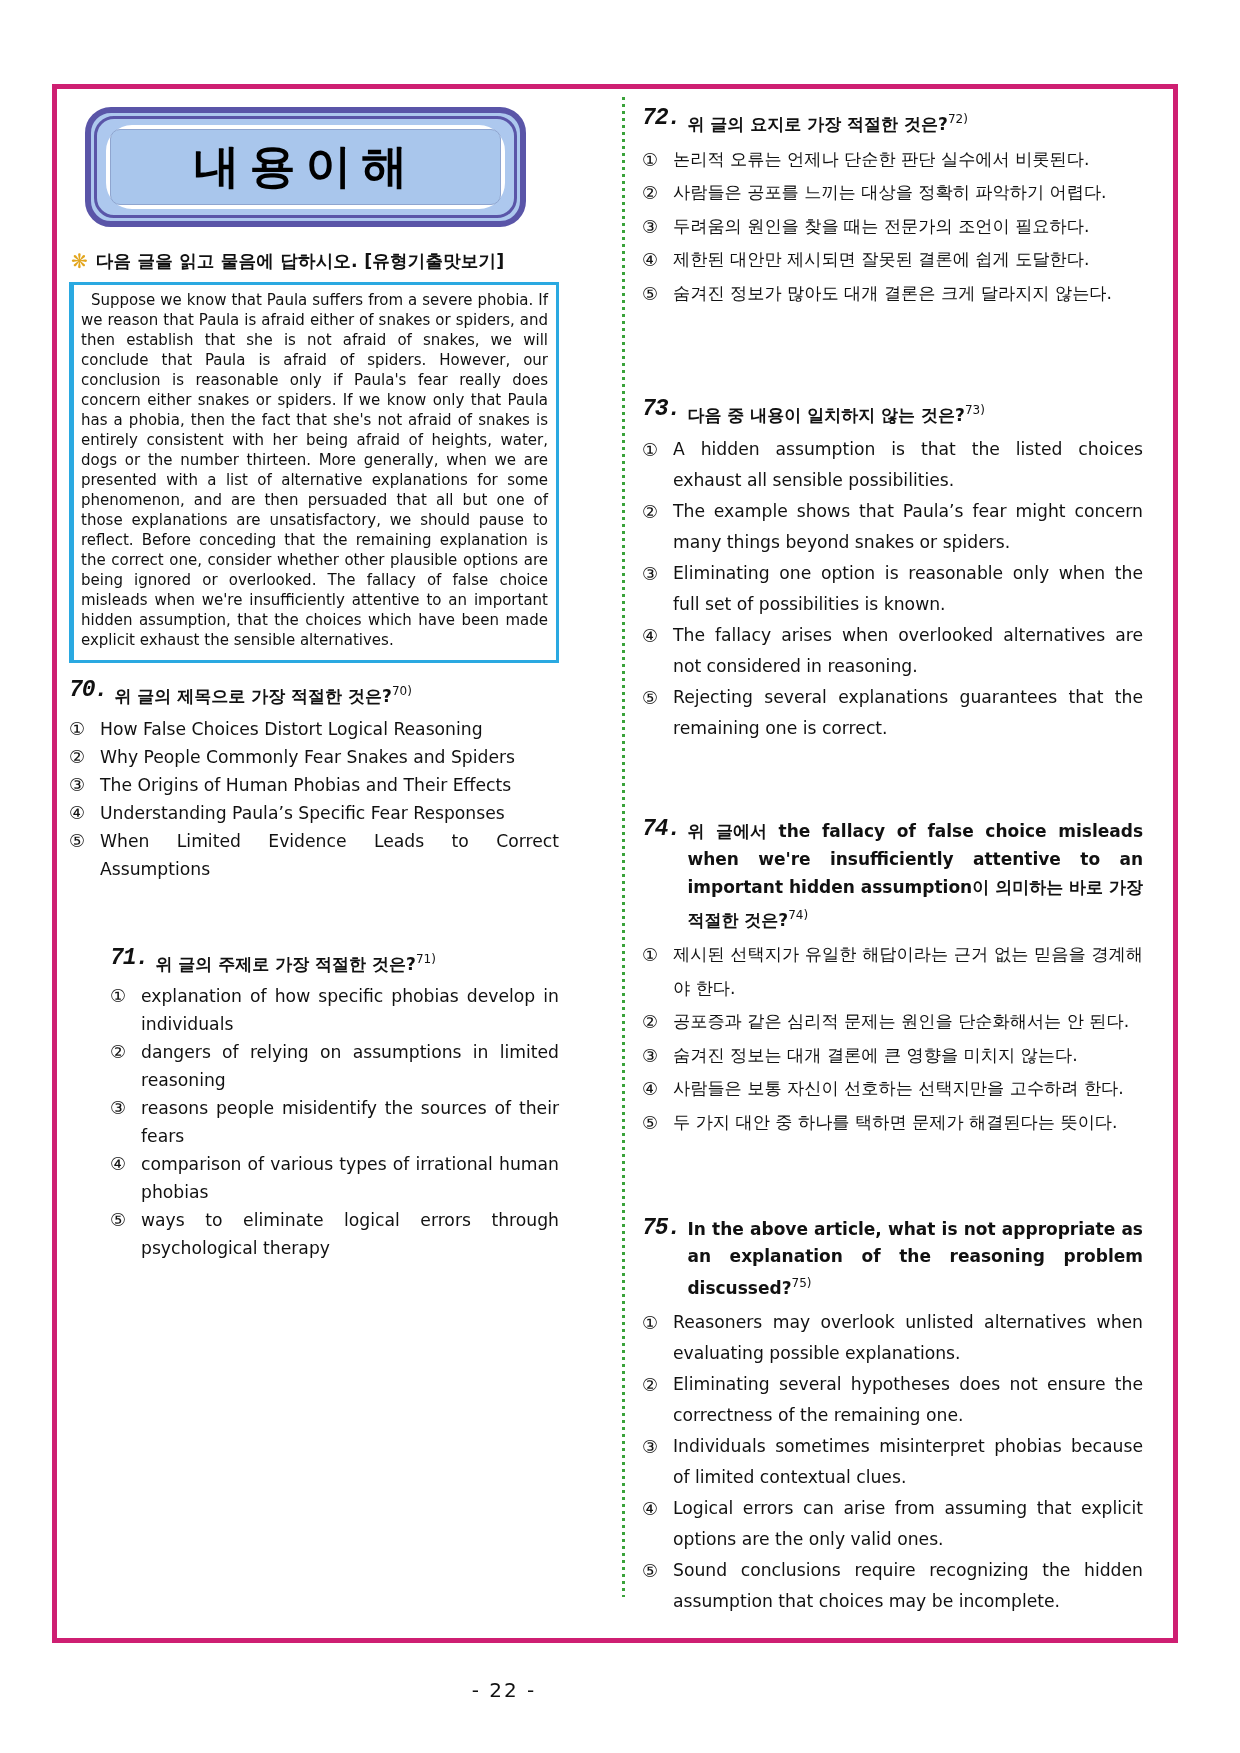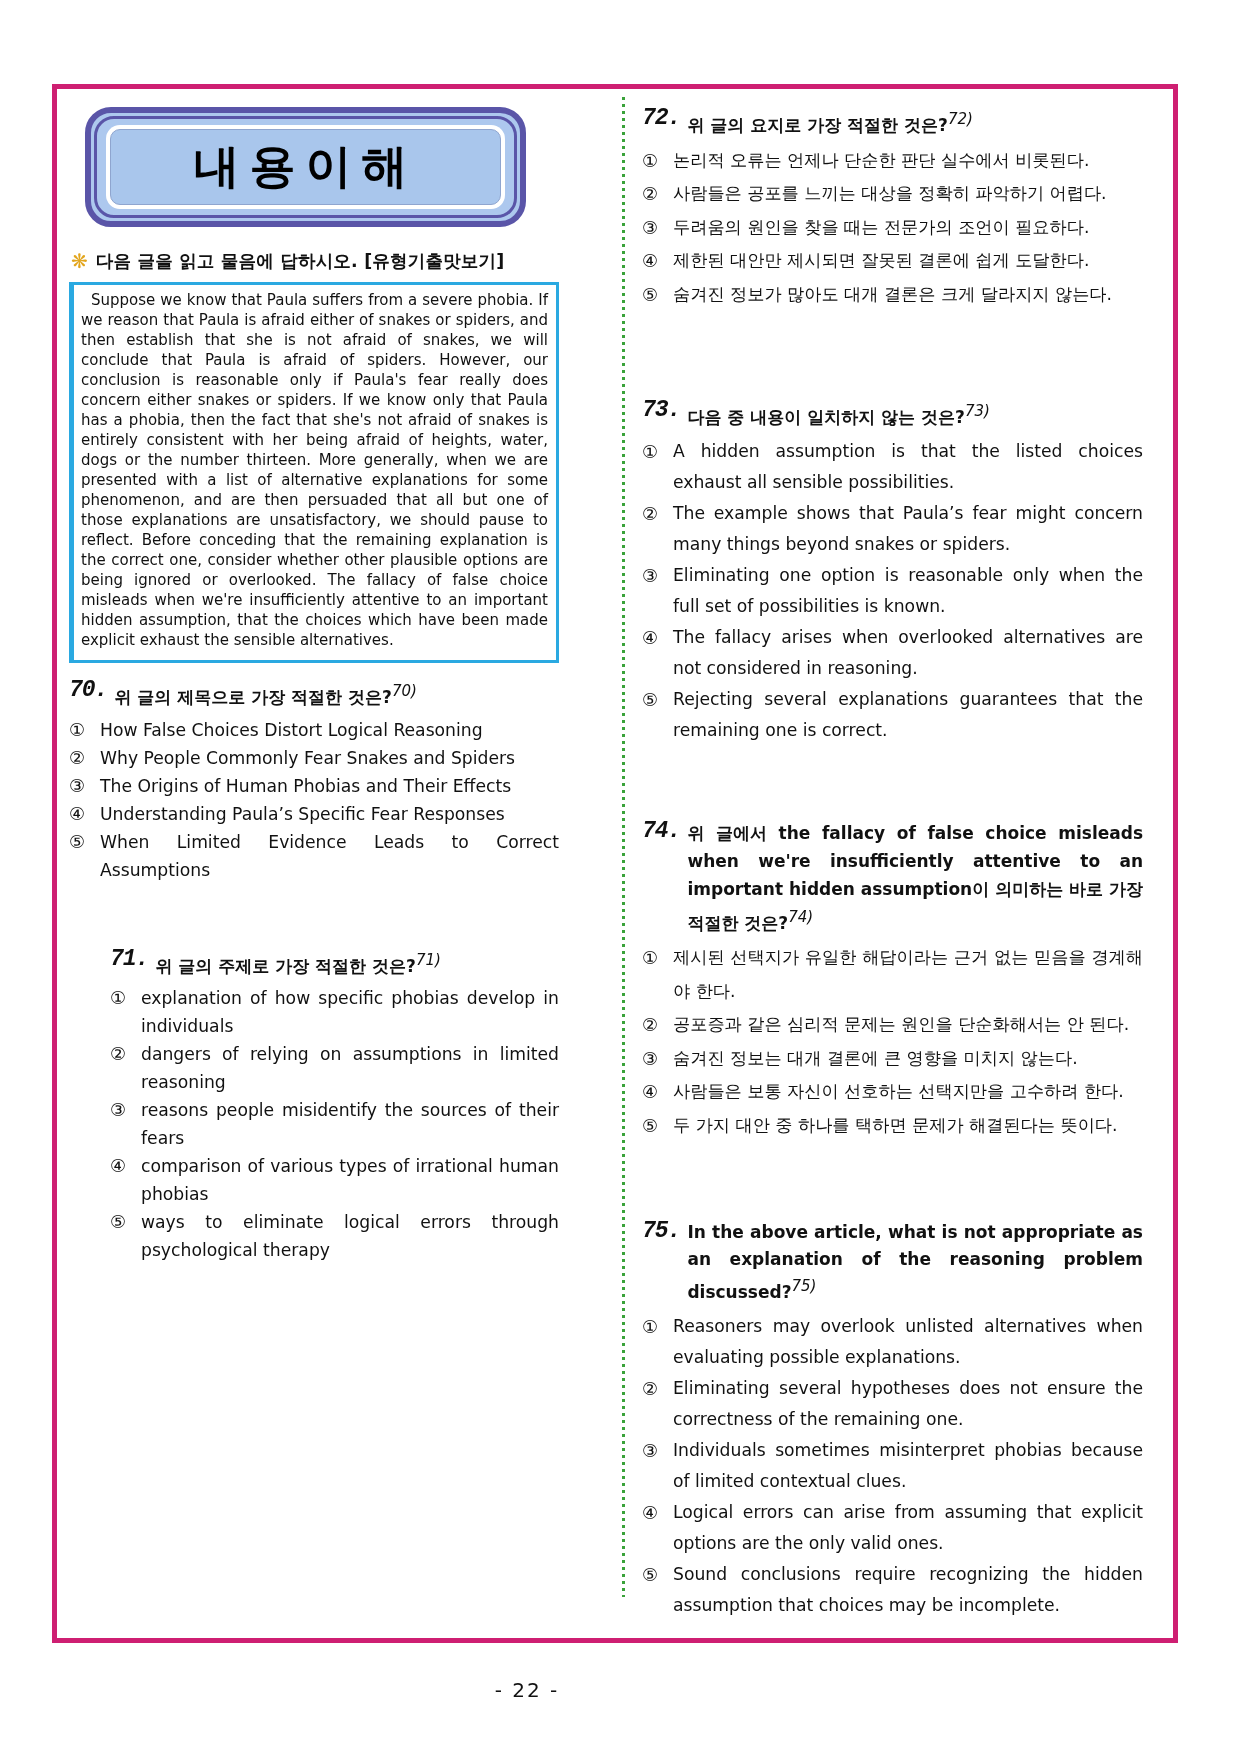--- a/index.html
+++ b/index.html
@@ -9,61 +9,61 @@
            border:5px solid #ce1f72; background:#fff; }
   .divider { position:absolute; left:565px; top:8px; width:3px; height:1500px;
              background:repeating-linear-gradient(to bottom,#3aa23a 0 3px, transparent 3px 7px); }
   .col-left  { position:absolute; left:12px;  top:14px; width:490px; }
   .col-right { position:absolute; left:585px; top:14px; width:501px; }
 
   
   .banner-outer { margin:4px 0 0 16px; width:441px; border:6px solid #5a55a8;
                   border-radius:26px; background:#adc8ee; padding:3px; }
   .banner-mid   { border:3px solid #5a55a8; border-radius:20px; background:#adc8ee; padding:6px 9px; }
-  .banner-white { background:#ffffff; border-radius:14px; padding:4px; }
+  .banner-white { background:#ffffff; border-radius:26px; padding:4px; }
   .banner-core  { border:1px solid #8fa5cf; border-radius:10px; background:#a9c6ec;
                   text-align:center; padding:6px 0; }
   .banner-title { font-size:46px; font-weight:bold; letter-spacing:10px; color:#000; }
 
   
   .instruction { margin-top:22px; margin-left:2px; display:flex; align-items:center; }
   .flower { color:#e2a51c; font-size:20px; margin-right:8px; line-height:20px; }
   .instr-text { font-weight:bold; font-size:17.5px; letter-spacing:0.2px; }
 
   
   .passage-box { margin-top:9px; border:3px solid #2aa9e1; border-left-width:5px;
                  padding:5px 8px 10px 7px; }
   .passage-text { font-size:15px; line-height:20px; text-align:justify; text-indent:10px; }
 
   
   .q { margin-top:0; }
   .q-head { display:flex; align-items:flex-start; }
   .q-num { font-family:Liberation Mono, monospace; font-style:italic; font-weight:bold;
            font-size:23px; line-height:26px; margin-right:7px; letter-spacing:-1px; flex:none; }
   .q-stem { font-weight:bold; font-size:17px; line-height:27px; padding-top:1px; text-align:justify; }
-  .q-stem sup { font-size:15px; font-weight:normal;font-style:italic; }
+  .q-stem sup { font-size:12px; font-weight:normal; }
   .choices { margin-top:5px; }
   .choice { display:flex; }
   .c-marker { flex:none; width:31px; font-size:18px; }
   .c-text { flex:1; text-align:justify; font-size:17.2px; }
   .lh-en .c-marker, .lh-en .c-text { line-height:28px; }
   .lh-en2 .c-marker, .lh-en2 .c-text { line-height:31px; }
   .lh-ko .c-marker, .lh-ko .c-text { line-height:33.5px; }
 
   #q70 { margin-top:14px; }
   #q71 { margin-top:62px;margin-left:41px; }
   #q72 { margin-top:2px; }
   #q73 { margin-top:86px; }
   #q74 { margin-top:72px; }
   #q75 { margin-top:76px; }
   #q74 .q-stem { line-height:28px; }
 
   
   .footer { position:absolute; left:0; top:1678px; width:1008px; text-align:center;
-            font-size:20px; letter-spacing:2px;margin-left:23px; }
+            font-size:20px; letter-spacing:2px; }
 </style>
 </head>
 <body>
 
 <div class="frame">
   <div class="divider"></div>
 
   <div class="col-left">
 
     <div class="banner-outer">

